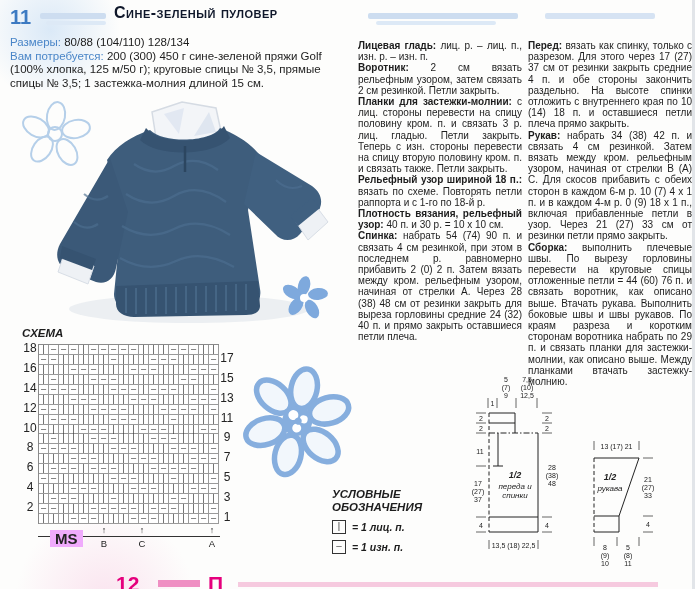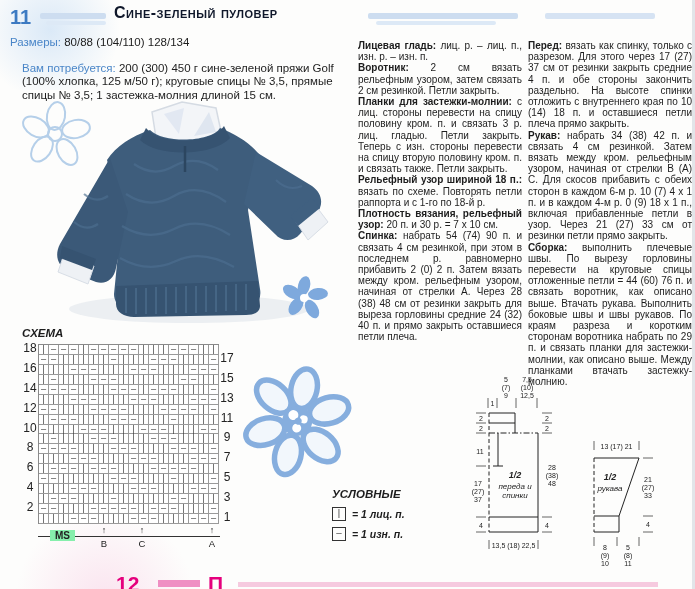--- a/index.html
+++ b/index.html
@@ -43,22 +43,22 @@
   .chart-flex{position:absolute;left:22px;top:344px;display:flex;}
   .numcol{width:16px;display:flex;flex-direction:column;}
   .cnum{height:9.95px;font-size:12px;line-height:9.95px;color:#222;text-align:center;}
   .cgrid{display:grid;grid-template-columns:repeat(18,10px);grid-auto-rows:9.95px;
          border-top:1px solid #8a8a8a;border-left:1px solid #8a8a8a;background:#fff;}
   .cell{border-right:1px solid #9a9a9a;border-bottom:1px solid #9a9a9a;
         font-size:8.5px;line-height:9.2px;text-align:center;color:#3a3a3a;
         font-family:"DejaVu Sans Mono",monospace;}
   .ms-wrap{position:absolute;left:38px;top:528px;width:182px;height:32px;}
   .ms-line{position:absolute;left:0;right:0;top:8px;border-top:1.2px solid #333;}
-  .ms-label{position:absolute;left:12px;top:2px;background:#86efac;padding:0 5px;
-            font-size:10px;font-weight:bold;color:#222;}
+  .ms-label{position:absolute;left:12px;top:2px;background:#f0abfc;padding:0 5px;
+            font-size:15px;font-weight:bold;color:#222;}
   .ms-arrow{position:absolute;top:-3px;width:12px;text-align:center;font-size:9px;color:#222;}
   .ms-arrow .up{display:block;line-height:10px;}
   .ms-arrow .lt{display:block;line-height:10px;font-size:9.5px;margin-top:4px;}
 
   
   .legend{position:absolute;left:332px;top:488px;width:150px;}
   .legend .lt1,.legend .lt2{font-size:11.5px;font-weight:bold;font-style:italic;line-height:13px;}
   .leg-item{display:flex;align-items:center;margin-top:6px;font-size:10.5px;font-style:italic;
             font-weight:bold;}
   .leg-box{width:12px;height:12px;border:1px solid #333;margin-right:6px;text-align:center;
@@ -91,21 +91,21 @@
   <div class="stripe s1"></div>
   <div class="stripe s2"></div>
   <div class="title">Сине-зеленый пуловер</div>
   <div class="stripe s3"></div>
   <div class="stripe s4"></div>
   <div class="stripe s5"></div>
 
   <div class="intro">
     <p style="margin:0"><span class="lbl">Размеры:</span>
       <span>80/88 (104/110) 128/134</span></p>
-    <p style="margin:12px"><span class="lbl">Вам потребуется:</span>
+    <p style="margin:0"><span class="lbl">Вам потребуется:</span>
       <span>200 (300) 450 г сине-зеленой пряжи Golf (100% хлопка, 125 м/50 г); круговые спицы № 3,5, прямые спицы № 3,5; 1 застежка-молния длиной 15 см.</span></p>
   </div>
 
   <div class="photo">
     <svg width="352" height="236" viewBox="0 0 352 236">
 
       <g stroke="#b5cfe9" fill="none" stroke-width="2">
         <ellipse cx="52" cy="22" rx="9" ry="14" transform="rotate(10 52 22)"></ellipse>
         <ellipse cx="72" cy="35" rx="9" ry="14" transform="rotate(80 72 35)"></ellipse>
         <ellipse cx="63" cy="58" rx="9" ry="14" transform="rotate(150 63 58)"></ellipse>
@@ -172,21 +172,21 @@
         <circle cx="300" cy="204" r="4" fill="#fff"></circle>
       </g>
     </svg>
   </div>
 
   <div class="col mid">
     <p><b>Лицевая гладь:</b> <span>лиц. р. – лиц. п., изн. р. – изн. п.</span></p>
     <p><b>Воротник:</b> <span>2 см вязать рельефным узором, затем связать 2 см резинкой. Петли закрыть.</span></p>
     <p><b>Планки для застежки-молнии:</b> <span>с лиц. стороны перевести на спицу половину кром. п. и связать 3 р. лиц. гладью. Петли закрыть. Теперь с изн. стороны перевести на спицу вторую половину кром. п. и связать также. Петли закрыть.</span></p>
     <p><b>Рельефный узор шириной 18 п.:</b> <span>вязать по схеме. Повторять петли раппорта и с 1-го по 18-й р.</span></p>
-    <p><b>Плотность вязания, рельефный узор:</b> <span>20 п. и 30 р. = 7 х 10 см.</span></p>
+    <p><b>Плотность вязания, рельефный узор:</b> <span>40 п. и 30 р. = 10 х 10 см.</span></p>
     <p><b>Спинка:</b> <span>набрать 54 (74) 90 п. и связать 4 см резинкой, при этом в последнем р. равномерно прибавить 2 (0) 2 п. Затем вязать между кром. рельефным узором, начиная от стрелки А. Через 28 (38) 48 см от резинки закрыть для выреза горловины средние 24 (32) 40 п. и прямо закрыть оставшиеся петли плеча.</span></p>
   </div>
 
   <div class="col right">
     <p><b>Перед:</b> <span>вязать как спинку, только с разрезом. Для этого через 17 (27) 37 см от резинки закрыть средние 4 п. и обе стороны закончить раздельно. На высоте спинки отложить с внутреннего края по 10 (14) 18 п. и оставшиеся петли плеча прямо закрыть.</span></p>
     <p><b>Рукав:</b> <span>набрать 34 (38) 42 п. и связать 4 см резинкой. Затем вязать между кром. рельефным узором, начиная от стрелки В (А) С. Для скосов прибавить с обеих сторон в каждом 6-м р. 10 (7) 4 х 1 п. и в каждом 4-м р. 0 (9) 18 х 1 п., включая прибавленные петли в узор. Через 21 (27) 33 см от резинки петли прямо закрыть.</span></p>
     <p><b>Сборка:</b> <span>выполнить плечевые швы. По вырезу горловины перевести на круговые спицы отложенные петли = 44 (60) 76 п. и связать воротник, как описано выше. Втачать рукава. Выполнить боковые швы и швы рукавов. По краям разреза и коротким сторонам воротника набрать по 29 п. и связать планки для застежки-молнии, как описано выше. Между планками втачать застежку-молнию.</span></p>
   </div>
 
   <div class="schema-title">СХЕМА</div>
@@ -590,20 +590,21 @@
         <circle cx="49" cy="50" r="5" fill="#fff"></circle>
         <circle cx="60" cy="52" r="4" fill="#fff"></circle>
         <circle cx="55" cy="62" r="4.5" fill="#fff"></circle>
         <circle cx="55" cy="55" r="3.5" fill="#86aede"></circle>
       </g>
     </svg>
   </div>
 
   <div class="legend">
     <div class="lt1">УСЛОВНЫЕ</div>
+    <div class="lt2">ОБОЗНАЧЕНИЯ</div>
     <div class="leg-item">
       <span class="leg-box">|</span>
       <span>= 1 лиц. п.</span>
     </div>
     <div class="leg-item">
       <span class="leg-box">–</span>
       <span>= 1 изн. п.</span>
     </div>
   </div>
 

